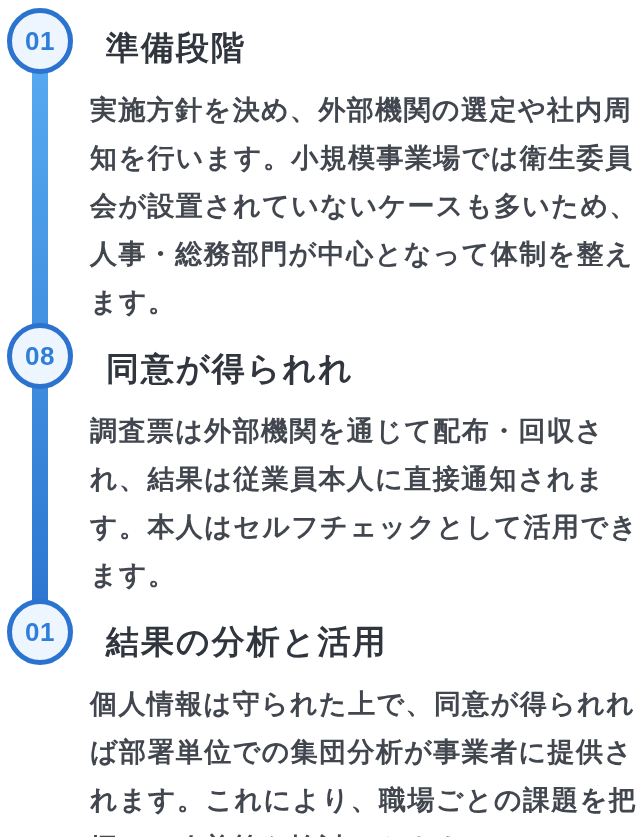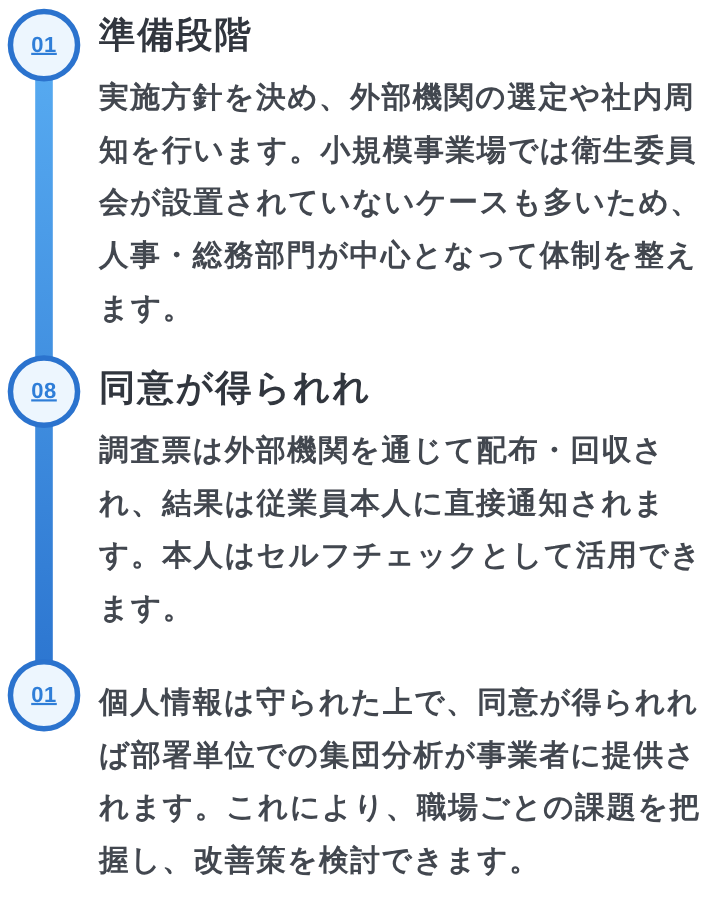--- a/index.html
+++ b/index.html
@@ -50,36 +50,35 @@
     height:66px;
     box-sizing:border-box;
     border:5px solid var(--circle-border);
     border-radius:50%;
     background:var(--circle-fill);
     display:flex;
     align-items:center;
     justify-content:center;
   }
   .num{
-    font-size:20px;
+    font-size:26px;
     font-weight:700;
     color:var(--number-color);
     letter-spacing:0.5px;
-    text-decoration:underline;
   }
   .content{
     position:absolute;
     left:90px;
     width:552px;
   }
   .step-1 .content{top:2px;}
   .step-2 .content{top:8px;}
   .step-3 .content{top:5px;}
   .title{
-    margin:0;
+    margin:16px;
     font-size:33px;
     line-height:44px;
     font-weight:700;
     letter-spacing:2px;
     color:var(--title-color);
   }
   .desc{
     margin:10px 0 0 0;
     font-size:27px;
     line-height:48px;
@@ -120,19 +119,20 @@
 す。本人はセルフチェックとして活用でき
 ます。</p>
     </div>
   </section>
 
   <section class="step step-3">
     <div class="badge">
       <span class="num">01</span>
     </div>
     <div class="content">
+      <h2 class="title">結果の分析と活用</h2>
       <p class="desc">個人情報は守られた上で、同意が得られれ
 ば部署単位での集団分析が事業者に提供さ
 れます。これにより、職場ごとの課題を把
 握し、改善策を検討できます。</p>
     </div>
   </section>
 </div>
 
 </body></html>

